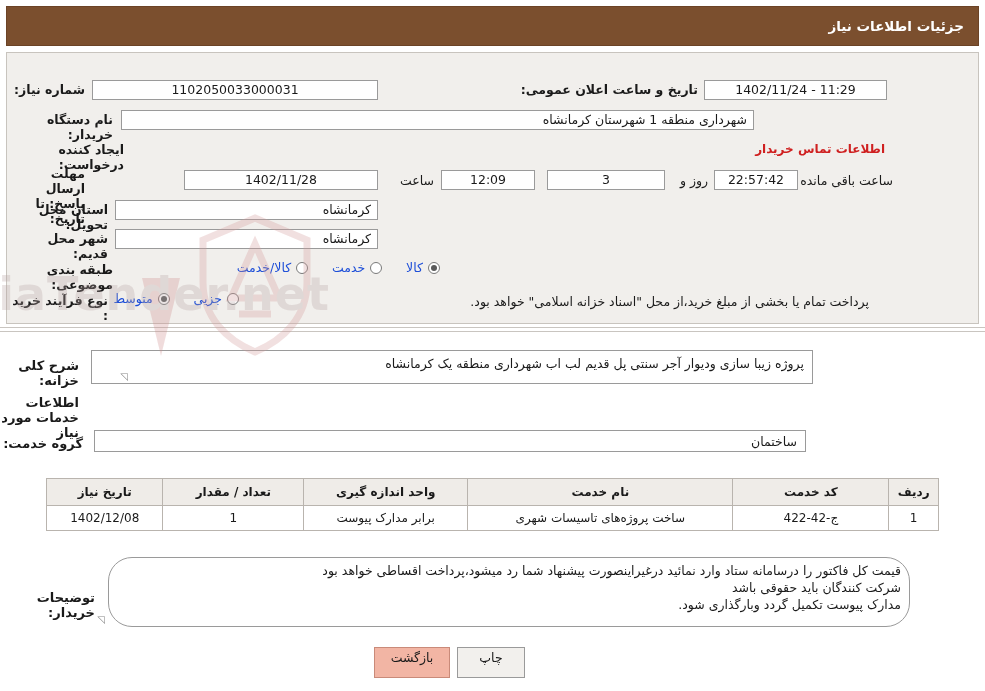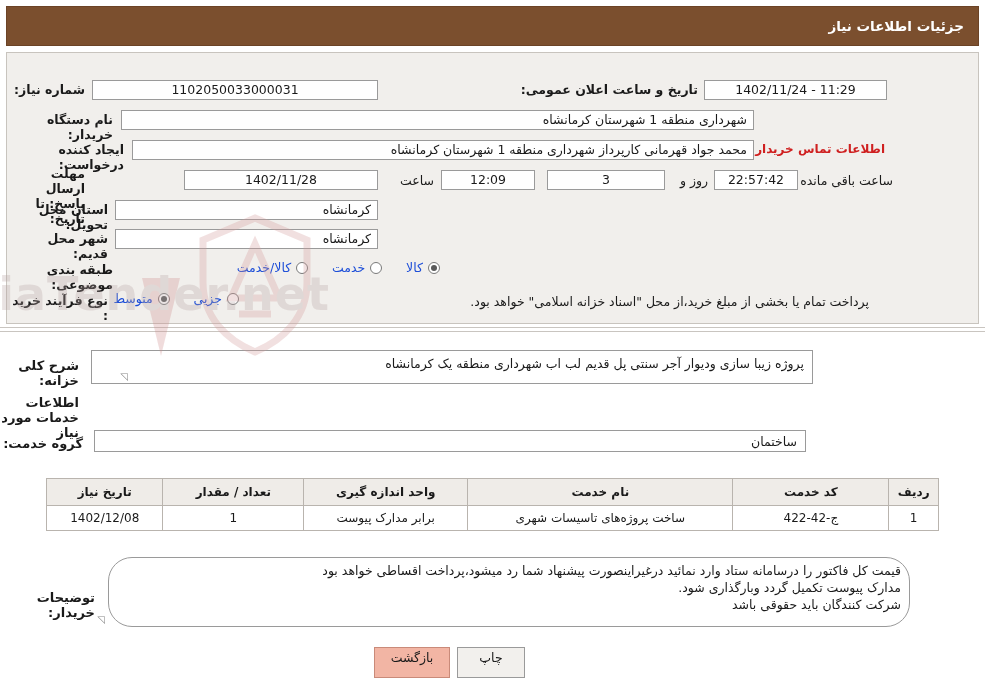--- a/index.html
+++ b/index.html
@@ -225,21 +225,20 @@
   <div class="lbl" style="right:900px; top:82px; width:76px;">شماره نیاز:</div>
   <div class="fld" style="right:607px; top:80px; width:286px;">1102050033000031</div>
 
   <div class="lbl" style="right:287px; top:82px; width:200px;">تاریخ و ساعت اعلان عمومی:</div>
   <div class="fld" style="right:98px; top:80px; width:183px;">11:29 - 1402/11/24</div>
 
   <div class="lbl" style="right:872px; top:112px; width:104px;">نام دستگاه خریدار:</div>
   <div class="fld right" style="right:231px; top:110px; width:633px;">شهرداری منطقه 1 شهرستان کرمانشاه</div>
 
   <div class="lbl" style="right:861px; top:142px; width:115px;">ایجاد کننده درخواست:</div>
-  <div class="fld right" style="right:231px; top:140px; width:622px;">محمد جواد قهرمانی کارپرداز شهرداری منطقه 1 شهرستان کرمانشاه</div>
   <div class="linklike" style="right:100px; top:142px;">اطلاعات تماس خریدار</div>
 
   <div class="lbl" style="right:900px; top:166px; width:76px;">مهلت ارسال پاسخ: تا تاریخ:</div>
   <div class="fld" style="right:607px; top:170px; width:194px;">1402/11/28</div>
   <div class="plain" style="right:551px; top:173px;">ساعت</div>
   <div class="fld" style="right:450px; top:170px; width:94px;">12:09</div>
   <div class="fld" style="right:320px; top:170px; width:118px;">3</div>
   <div class="plain" style="right:277px; top:173px;">روز و</div>
   <div class="fld" style="right:187px; top:170px; width:84px;">22:57:42</div>
   <div class="plain" style="right:92px; top:173px;">ساعت باقی مانده</div>
@@ -324,21 +323,21 @@
         <td>برابر مدارک پیوست</td>
         <td>1</td>
         <td>1402/12/08</td>
       </tr>
     </tbody>
   </table>
 
   <div class="sec-label" style="right:890px; top:590px;">توضیحات خریدار:</div>
   <div class="textarea" style="right:75px; top:557px; width:802px; height:70px;border-radius:24px;">
     <div>قیمت کل فاکتور را درسامانه ستاد وارد نمائید درغیراینصورت پیشنهاد شما رد میشود،پرداخت اقساطی خواهد بود</div>
+    <div>شرکت کنندگان باید حقوقی باشد</div>
     <div>مدارک پیوست تکمیل گردد وبارگذاری شود.</div>
-    <div>شرکت کنندگان باید حقوقی باشد</div>
   </div>
   <div class="resize-grip" style="right:880px; top:615px;">◹</div>
 
   <div class="btn print" style="right:460px; top:647px; width:68px;margin-left:24px;">چاپ</div>
   <div class="btn back" style="right:535px; top:647px; width:76px;">بازگشت</div>
 
 </div>
 
 </body></html>

